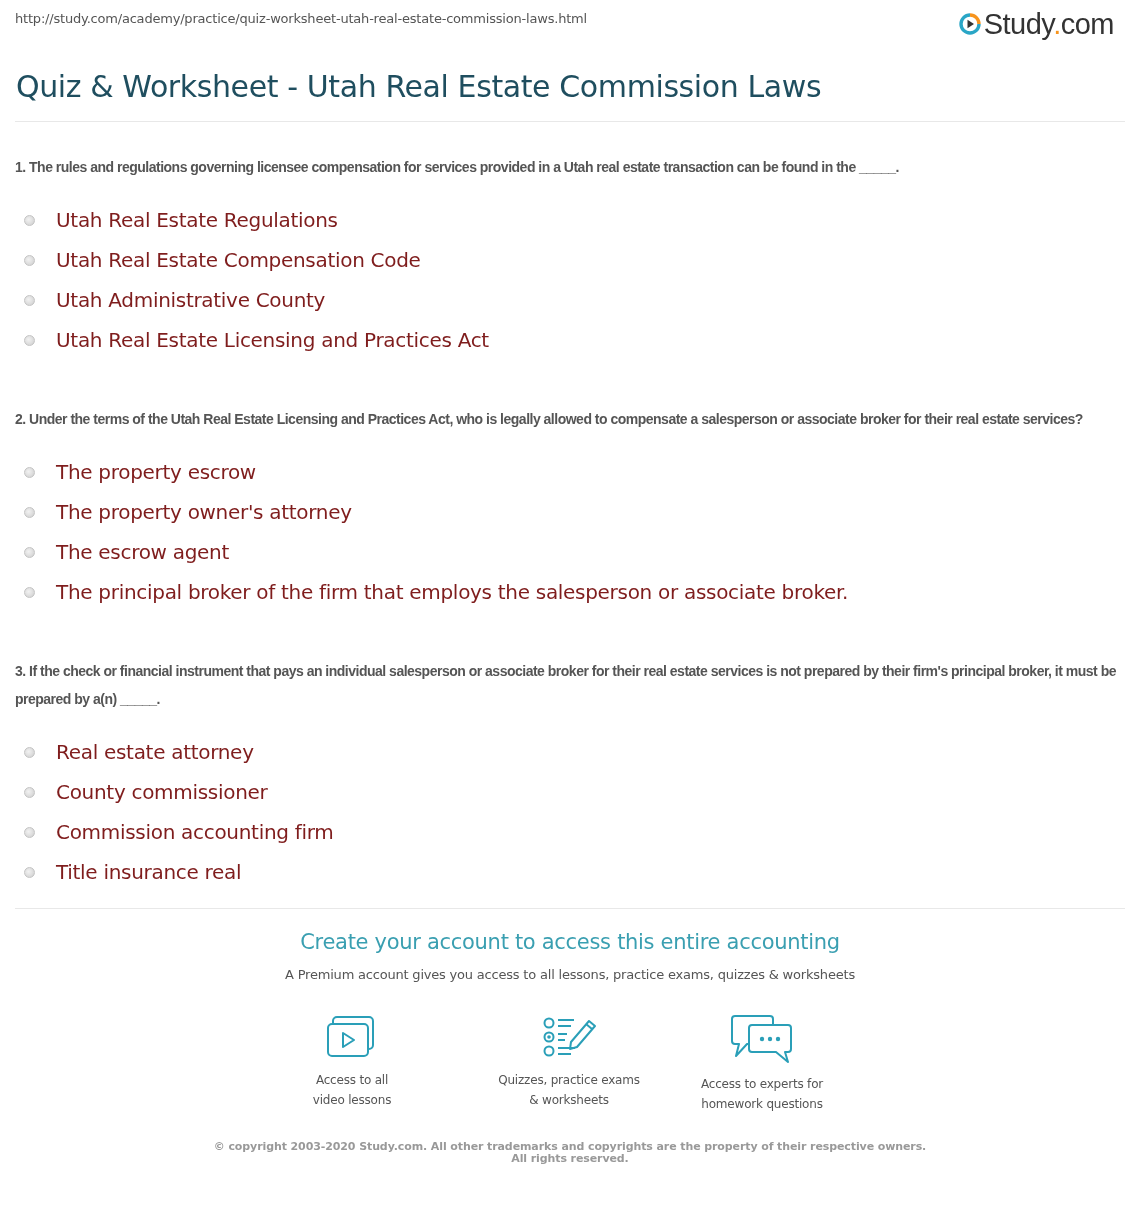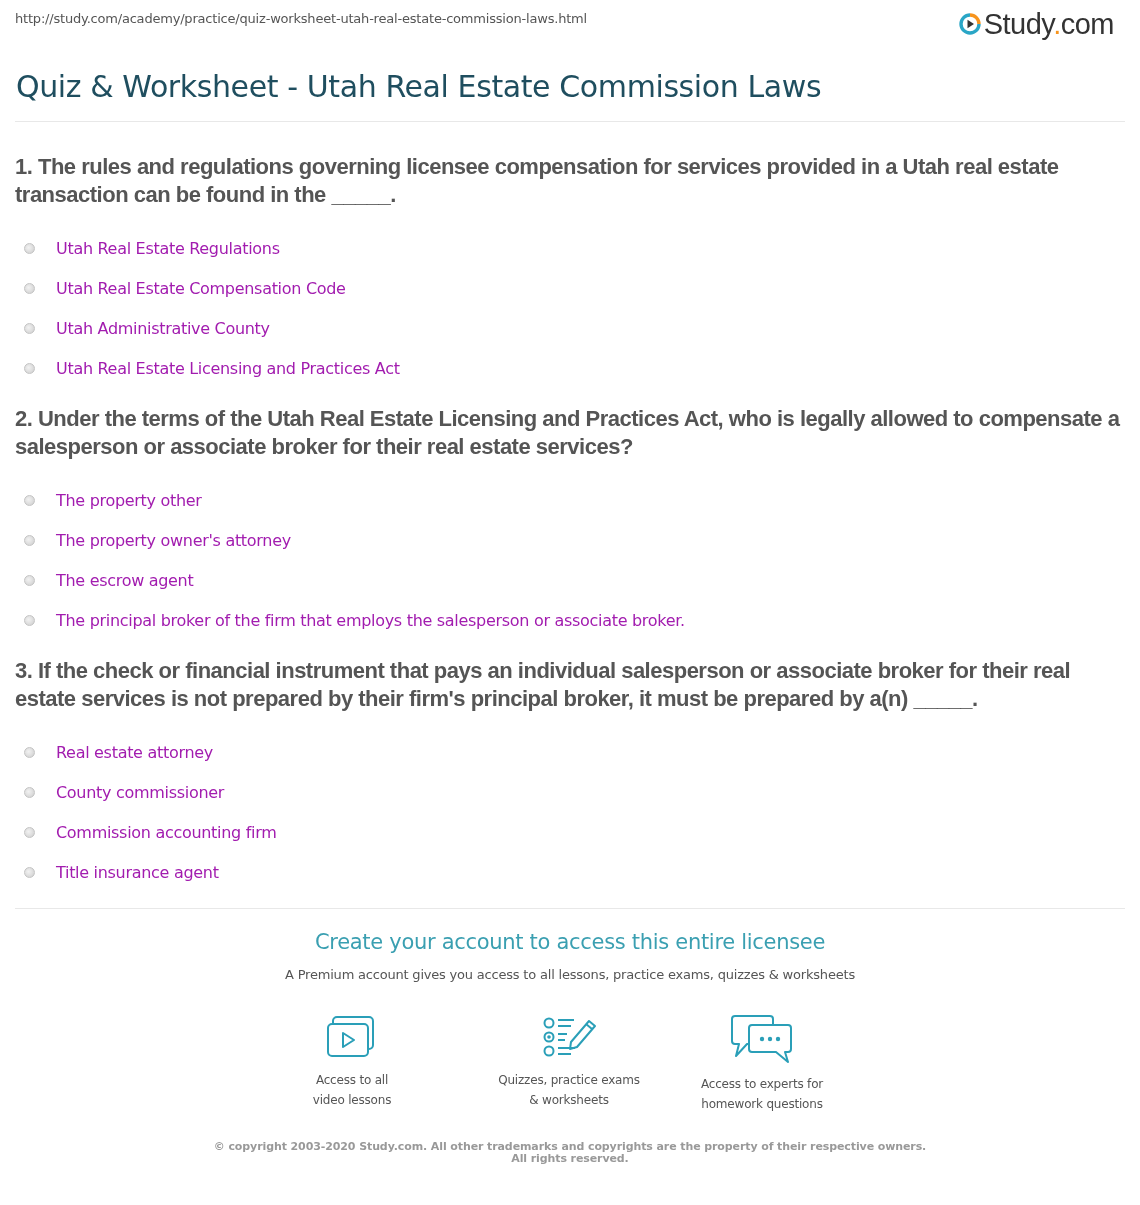--- a/index.html
+++ b/index.html
@@ -9,25 +9,25 @@
   .url { position: absolute; left: 15px; top: 11px; font-size: 13px; color: #555; letter-spacing: -0.2px; }
   .logo { position: absolute; right: 26px; top: 9px; display: flex; align-items: center; }
   .logo-mark { width: 22px; height: 22px; margin-right: 3px; }
   .logo-text { font-family: "Liberation Sans", sans-serif; font-size: 29px; color: #333; letter-spacing: -0.5px; line-height: 30px; }
   .logo-dot { color: #f7941d; }
 
   .title { position: absolute; left: 16px; top: 69px; font-size: 30px; color: #1f4e5f; letter-spacing: -0.4px; font-family: "DejaVu Sans", sans-serif; font-weight: normal; }
   .rule { position: absolute; left: 15px; right: 15px; height: 1px; background: #e8e8e8; }
 
   .question { position: absolute; left: 15px; width: 1110px; }
-  .q-text { font-size: 22px; font-weight: bold; color: #555; line-height: 28px; letter-spacing: -0.5px; font-family: "Liberation Sans", sans-serif; }
+  .q-text { font-size: 14px; font-weight: bold; color: #555; line-height: 28px; letter-spacing: -0.5px; font-family: "Liberation Sans", sans-serif; }
   .options { list-style: none; margin-top: 19px; }
   .option { display: flex; align-items: center; height: 40px; }
   .radio { width: 11px; height: 11px; border-radius: 50%; background: radial-gradient(circle at 40% 40%, #f2f2f2 0%, #d8d8d8 70%, #c8c8c8 100%); border: 1px solid #c4c4c4; margin-left: 9px; margin-right: 21px; flex-shrink: 0; }
-  .opt-label { font-size: 16px; color: #a21caf; font-family: "DejaVu Sans", sans-serif; letter-spacing: -0.3px; }
+  .opt-label { font-size: 20px; color: #7f1d1d; font-family: "DejaVu Sans", sans-serif; letter-spacing: -0.3px; }
 
   .cta { position: absolute; left: 0; width: 1140px; text-align: center; }
   .cta-title { font-size: 21px; color: #3a9fb1; font-family: "DejaVu Sans", sans-serif; letter-spacing: -0.3px; }
   .cta-sub { font-size: 13px; color: #555; margin-top: 13px; letter-spacing: -0.2px; }
 
   .features { position: absolute; top: 1014px; left: 0; width: 1140px; }
   .feature { position: absolute; width: 220px; text-align: center; }
   .feature svg { display: block; margin: 0 auto; }
   .feature-label { font-size: 12px; color: #555; line-height: 20px; margin-top: 10px; letter-spacing: -0.2px; }
 
@@ -70,21 +70,21 @@
         <span class="opt-label">Utah Real Estate Licensing and Practices Act</span>
       </li>
   </ul>
 </div>
 
 <div class="question" style="top:405px">
   <div class="q-text">2. Under the terms of the Utah Real Estate Licensing and Practices Act, who is legally allowed to compensate a salesperson or associate broker for their real estate services?</div>
   <ul class="options">
     <li class="option">
         <span class="radio"></span>
-        <span class="opt-label">The property other</span>
+        <span class="opt-label">The property escrow</span>
       </li>
     <li class="option">
         <span class="radio"></span>
         <span class="opt-label">The property owner's attorney</span>
       </li>
     <li class="option">
         <span class="radio"></span>
         <span class="opt-label">The escrow agent</span>
       </li>
     <li class="option">
@@ -104,29 +104,29 @@
     <li class="option">
         <span class="radio"></span>
         <span class="opt-label">County commissioner</span>
       </li>
     <li class="option">
         <span class="radio"></span>
         <span class="opt-label">Commission accounting firm</span>
       </li>
     <li class="option">
         <span class="radio"></span>
-        <span class="opt-label">Title insurance agent</span>
+        <span class="opt-label">Title insurance real</span>
       </li>
   </ul>
 </div>
 
 <div class="rule" style="top:908px"></div>
 
 <div class="cta" style="top:930px">
-  <div class="cta-title">Create your account to access this entire licensee</div>
+  <div class="cta-title">Create your account to access this entire accounting</div>
   <div class="cta-sub">A Premium account gives you access to all lessons, practice exams, quizzes &amp; worksheets</div>
 </div>
 
 <div class="features">
   <div class="feature" style="left:242px; top:0">
     <svg width="54" height="46" viewBox="0 0 54 46">
       <rect x="8" y="3" width="40" height="32" rx="4" fill="none" stroke="#2a9fb8" stroke-width="2"></rect>
       <rect x="3" y="10" width="40" height="32" rx="4" fill="#fff" stroke="#2a9fb8" stroke-width="2"></rect>
       <path d="M18 19 L29 26 L18 33 Z" fill="none" stroke="#2a9fb8" stroke-width="2" stroke-linejoin="round"></path>
     </svg>

